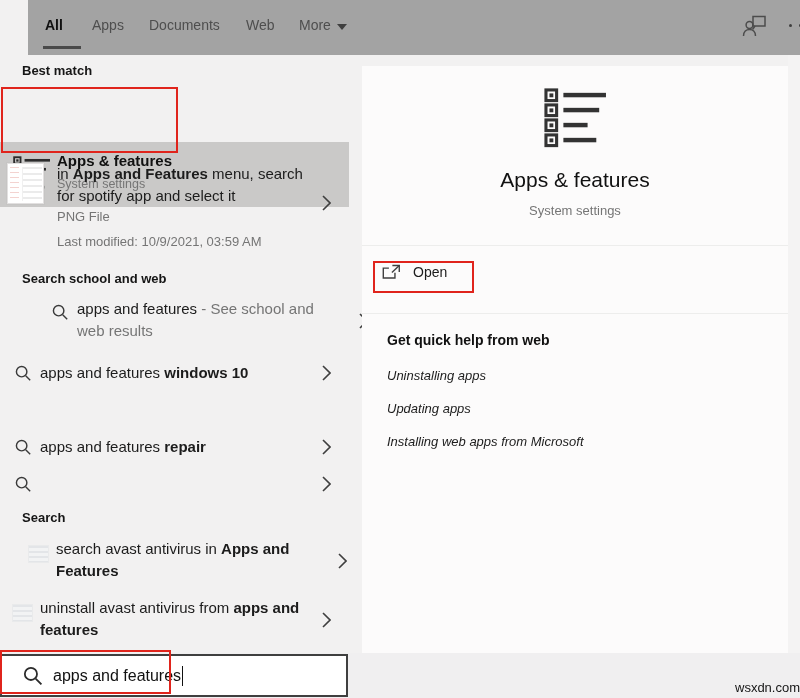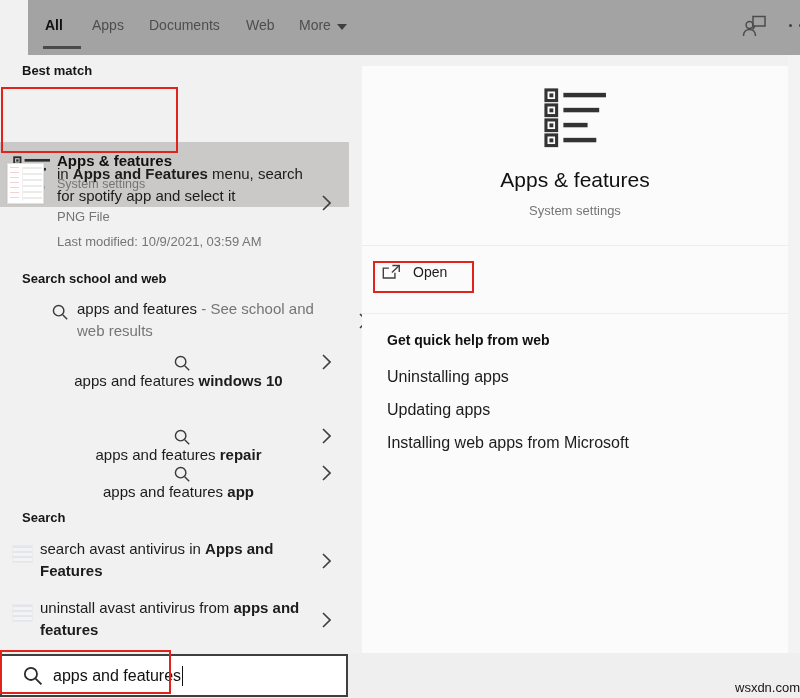--- a/index.html
+++ b/index.html
@@ -13,21 +13,21 @@
   .tab.active { color:#111; font-weight:700; }
   .tab-underline { position:absolute; left:15px; top:46px; width:38px; height:3px; background:#4a4a4a; }
   .caret-down { position:absolute; width:0; height:0; border-left:5px solid transparent; border-right:5px solid transparent; border-top:6px solid #3f3f3f; }
   .ellipsis-dots { position:absolute; left:761px; top:24px; width:26px; height:4px; }
   .ellipsis-dots i { position:absolute; top:0; width:3px; height:3px; border-radius:50%; background:#3f3f3f; }
 
   
   .section-head { position:absolute; left:22px; font-size:13px; font-weight:700; color:#161616; }
   .gray-sub { color:#757575; }
   .best-row { left:0; top:87px; width:349px; height:65px; background:#cac9c8; }
-  .list-row { position:absolute; left:0; width:349px; display:flex; align-items:center; cursor:pointer;flex-direction:column; }
+  .list-row { position:absolute; left:0; width:349px; display:flex; align-items:center; cursor:pointer; }
   .row-text { font-size:15px; color:#1c1c1c; }
   .row-text b, .bseg { font-weight:700; }
   .chev { position:absolute; right:18px; }
 
   .thumb-png { left:7px; top:163px; width:37px; height:41px; background:#fff; border:1px solid #e2e0e0;
     box-shadow:0 0 0 1px rgba(0,0,0,0.02); }
   .thumb-png .col-a { position:absolute; left:2px; top:3px; width:9px; height:34px;
     background:repeating-linear-gradient(#f3d3d0 0 1px, transparent 1px 5px); }
   .thumb-png .col-b { position:absolute; left:14px; top:3px; width:20px; height:34px;
     background:repeating-linear-gradient(#ebebeb 0 2px, transparent 2px 6px); border-left:1px solid #f0f0f0; }
@@ -36,21 +36,21 @@
   
   .redbox { position:absolute; border:2px solid #e0241c; z-index:40; pointer-events:none; }
 
   
   .card { left:362px; top:66px; width:426px; height:587px; background:#fcfbfb; }
   .divider { position:absolute; left:0; width:426px; height:1px; background:#ededec; }
   .right-title { position:absolute; left:0; top:102px; width:426px; text-align:center; font-size:21px; color:#111; }
   .right-sub { position:absolute; left:0; top:137px; width:426px; text-align:center; font-size:13px; color:#757575; }
   .open-row { position:absolute; left:20px; top:198px; display:flex; align-items:center; gap:12px; font-size:14px; color:#1c1c1c; cursor:pointer; }
   .help-head { position:absolute; left:25px; top:266px; font-size:14px; font-weight:700; color:#111; }
-  .help-link { position:absolute; left:25px; font-size:16px; color:#1c1c1c; cursor:pointer; }
+  .help-link { position:absolute; left:25px; font-size:13px; color:#1c1c1c; cursor:pointer;font-style:italic; }
   .right-strip { left:788px; top:55px; width:12px; height:598px; background:#f4f3f3; }
 
   
   .taskbar { left:0; top:653px; width:800px; height:45px; background:#f0eff0; }
   .searchbox { left:0; top:654px; width:348px; height:43px; background:#fff; border:2px solid #3f3f3f; z-index:20; display:flex; align-items:center; }
   .search-text { font-size:16px; color:#111; margin-left:10px; }
   .cursor-bar { display:inline-block; width:1px; height:20px; background:#111; margin-left:1px; vertical-align:-4px; }
   .watermark { position:absolute; left:735px; top:680px; font-size:13px; color:#161616; z-index:50; }
 
   svg { display:block; }
@@ -177,31 +177,30 @@
         </svg>
       </span>
   </div>
   <div class="list-row" style="top:410px; height:37px">
     <span style="margin-left:14px">
         <svg width="18" height="18" viewBox="0 0 20 20">
           <circle cx="8.5" cy="8.5" r="5.8" fill="none" stroke="#3a3a3a" stroke-width="1.6"></circle>
           <path d="M13 13 L18 18" stroke="#3a3a3a" stroke-width="1.6"></path>
         </svg>
       </span>
-    <span class="row-text" style="margin-left:8px"><span>apps and features </span><span class="bseg">app</span></span>
     <span class="chev">
         <svg width="9" height="16" viewBox="0 0 9 16">
           <path d="M1 1 L8 8 L1 15" fill="none" stroke="#3f3f3f" stroke-width="1.6"></path>
         </svg>
       </span>
   </div>
 
   <span class="section-head" style="top:455px">Search</span>
 
-  <div class="abs" style="left:0; top:478px; width:349px; height:57px;">
+  <div class="abs" style="left:16px; top:478px; width:349px; height:57px;">
     <span class="abs thumb-photo" style="left:12px; top:12px"></span>
     <div class="abs row-text" style="left:40px; top:5px; width:270px; line-height:22px;">
       <span>search avast antivirus in </span><span class="bseg">Apps and Features</span>
     </div>
     <span class="chev" style="top:20px">
         <svg width="9" height="16" viewBox="0 0 9 16">
           <path d="M1 1 L8 8 L1 15" fill="none" stroke="#3f3f3f" stroke-width="1.6"></path>
         </svg>
       </span>
   </div>

